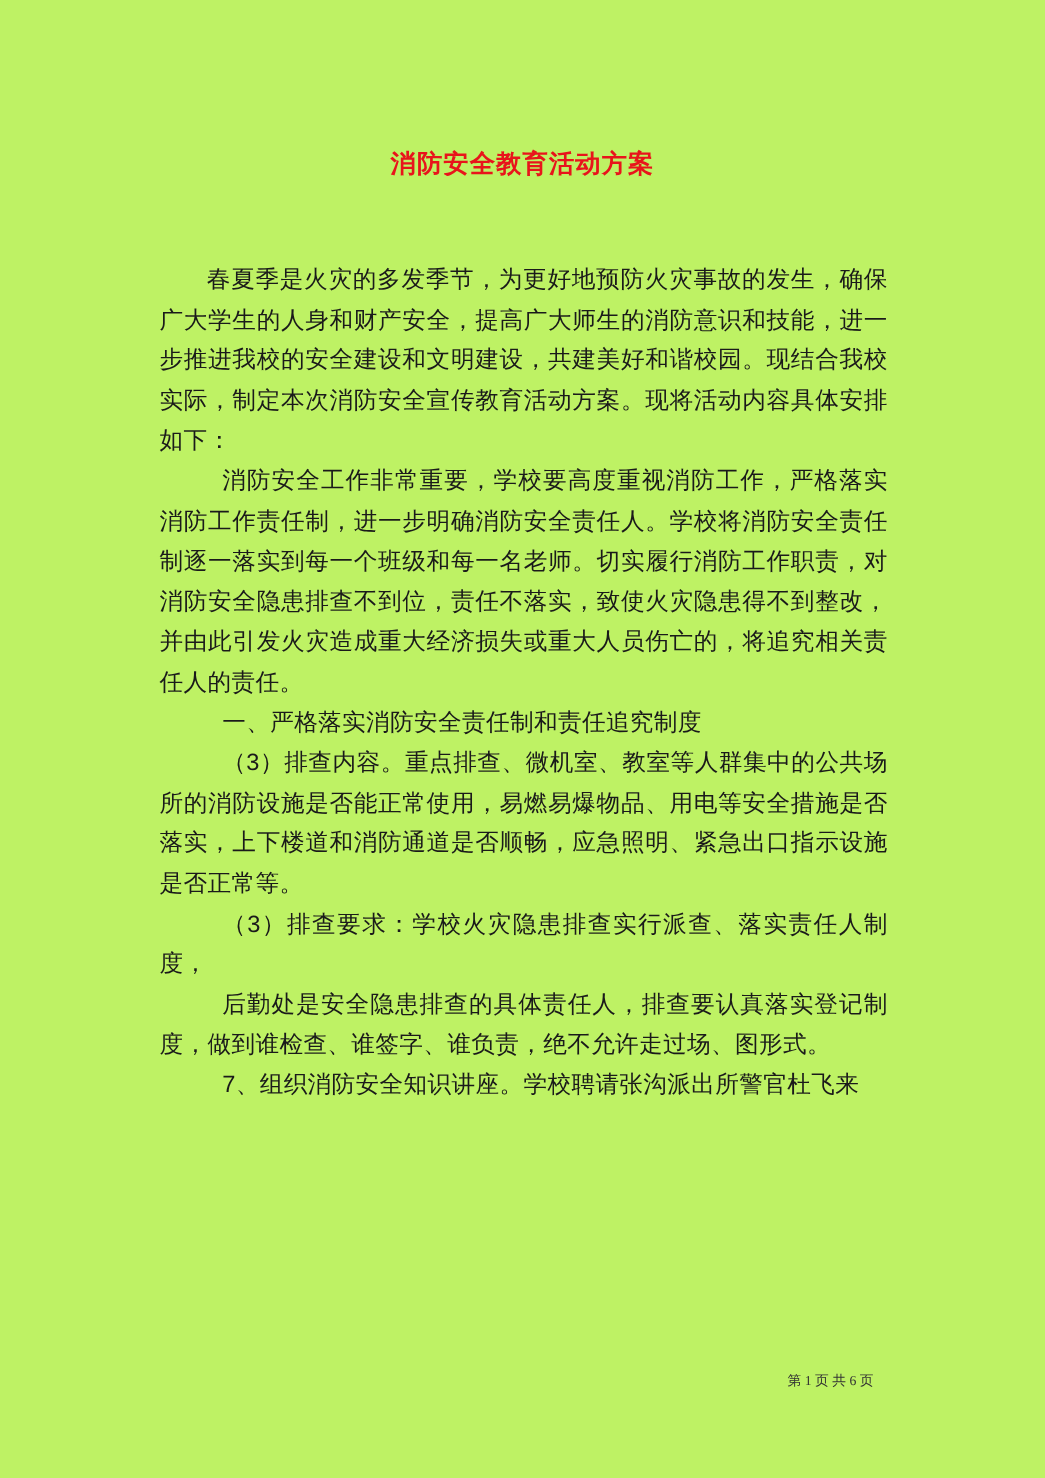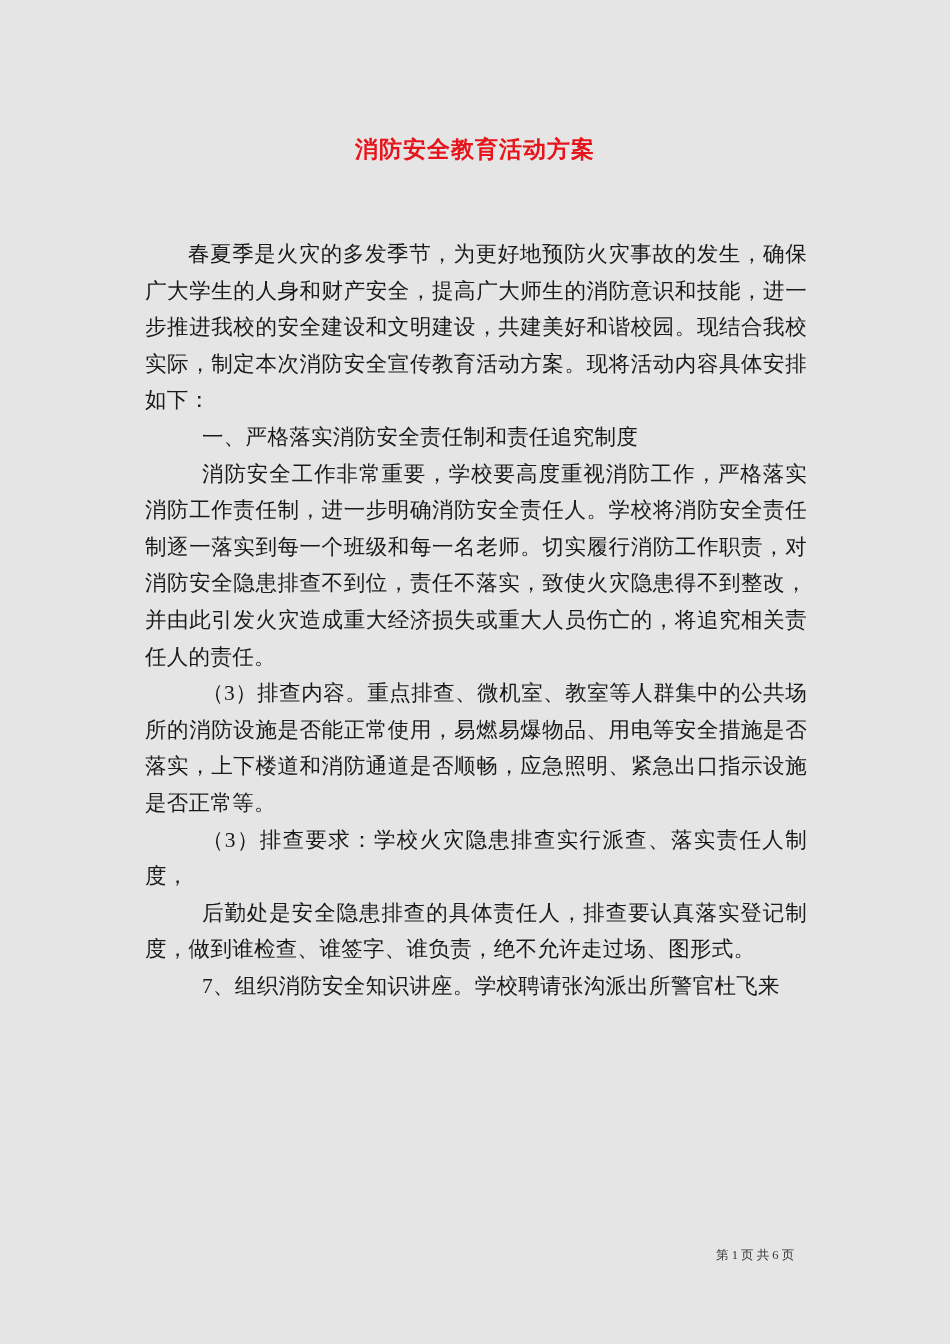--- a/index.html
+++ b/index.html
@@ -1,43 +1,43 @@
 <!DOCTYPE html>
 <html><head>
 <meta charset="utf-8">
 <style>
   html, body { margin: 0; padding: 0; background: #ffffff; }
   body { width: 950px; height: 1344px; position: relative; overflow: hidden; }
-  .page { position: absolute; left: 0; top: 0; width: 950px; height: 1344px; background: #e5e5e5; }
+  .page { position: absolute; left: 0; top: 0; width: 950px; height: 1344px; background: #bef264; }
   .title {
     position: absolute; left: 0; top: 132px; width: 950px; text-align: center;
     color: #e8141b; font-family: "DejaVu Serif", serif; font-weight: bold;
     font-size: 23px; letter-spacing: 1px; line-height: 34px;
   }
   .body {
     position: absolute; left: 145px; top: 236px; width: 662px;
-    font-family: Liberation Serif, serif; font-size: 21.5px; color: #1a1a1a;
+    font-family: Liberation Sans, sans-serif; font-size: 21.5px; color: #1a1a1a;
     line-height: 36.6px; text-align: justify; letter-spacing: 0.3px;
   }
   .body p { margin: 0; }
   .indent { text-indent: 43px; }
   .indent2 { text-indent: 57px; }
   .footer {
     position: absolute; left: 716px; top: 1247px;
     font-family: Liberation Serif, serif; font-size: 12.5px; color: #333;
   }
 </style>
 </head>
 <body>
 
 <div class="page">
   <div class="title">消防安全教育活动方案</div>
   <div class="body">
     <p class="indent">春夏季是火灾的多发季节，为更好地预防火灾事故的发生，确保广大学生的人身和财产安全，提高广大师生的消防意识和技能，进一步推进我校的安全建设和文明建设，共建美好和谐校园。现结合我校实际，制定本次消防安全宣传教育活动方案。现将活动内容具体安排如下：</p>
+    <p class="indent2">消防安全工作非常重要，学校要高度重视消防工作，严格落实消防工作责任制，进一步明确消防安全责任人。学校将消防安全责任制逐一落实到每一个班级和每一名老师。切实履行消防工作职责，对消防安全隐患排查不到位，责任不落实，致使火灾隐患得不到整改，并由此引发火灾造成重大经济损失或重大人员伤亡的，将追究相关责任人的责任。</p>
     <p class="indent2">一、严格落实消防安全责任制和责任追究制度</p>
-    <p class="indent2">消防安全工作非常重要，学校要高度重视消防工作，严格落实消防工作责任制，进一步明确消防安全责任人。学校将消防安全责任制逐一落实到每一个班级和每一名老师。切实履行消防工作职责，对消防安全隐患排查不到位，责任不落实，致使火灾隐患得不到整改，并由此引发火灾造成重大经济损失或重大人员伤亡的，将追究相关责任人的责任。</p>
     <p class="indent2">（3）排查内容。重点排查、微机室、教室等人群集中的公共场所的消防设施是否能正常使用，易燃易爆物品、用电等安全措施是否落实，上下楼道和消防通道是否顺畅，应急照明、紧急出口指示设施是否正常等。</p>
     <p class="indent2">（3）排查要求：学校火灾隐患排查实行派查、落实责任人制度，</p>
     <p class="indent2">后勤处是安全隐患排查的具体责任人，排查要认真落实登记制度，做到谁检查、谁签字、谁负责，绝不允许走过场、图形式。</p>
     <p class="indent2">7、组织消防安全知识讲座。学校聘请张沟派出所警官杜飞来</p>
   </div>
   <div class="footer">第 1 页 共 6 页</div>
 </div>
 
 </body></html>

